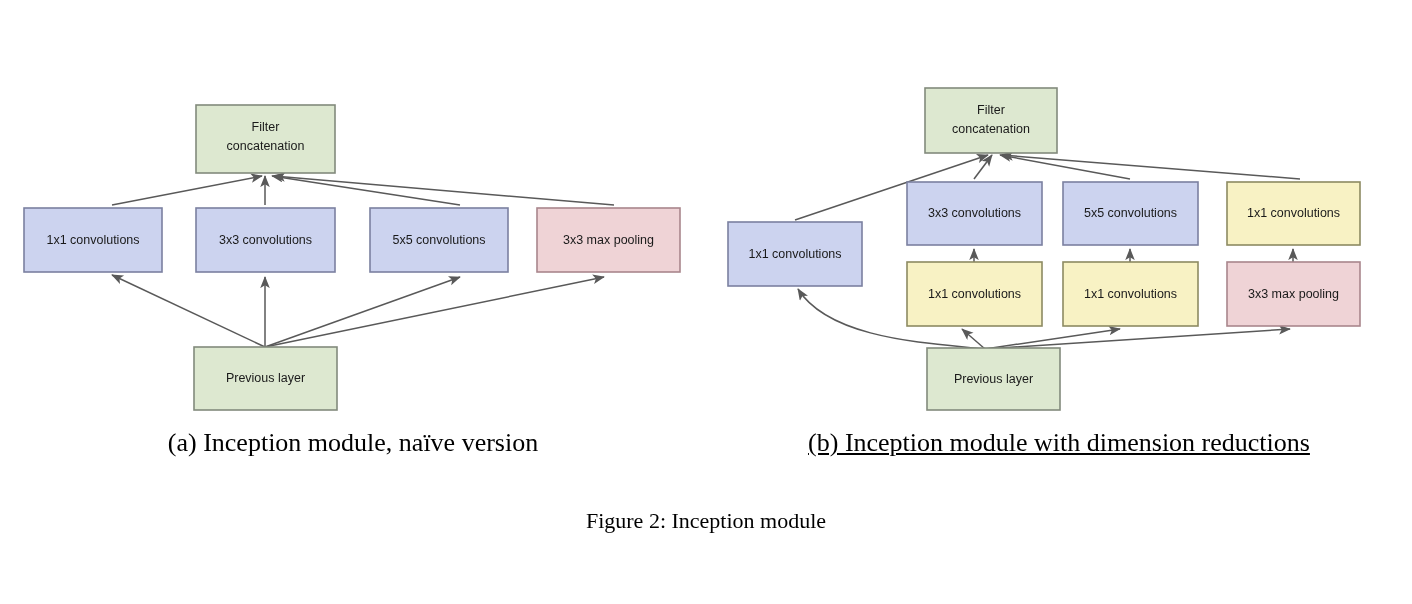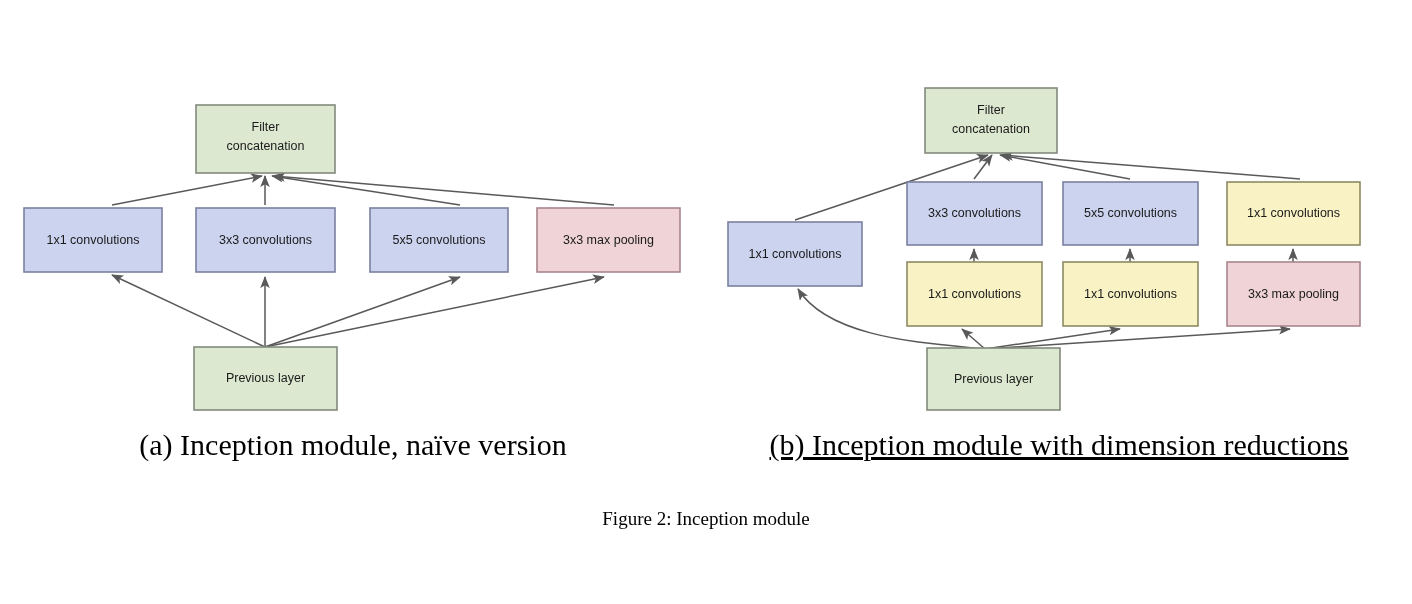--- a/index.html
+++ b/index.html
@@ -39,21 +39,21 @@
     dominant-baseline: middle;
   }
   .edge-line {
     fill: none;
     stroke: #595959;
     stroke-width: 1.5;
   }
   .subcaption {
     position: absolute;
     font-family: "Liberation Serif", serif;
-    font-size: 30px;
+    font-size: 26px;
     color: #000000;
     white-space: nowrap;
     text-align: center;
   }
   #subcaption-a {
     left: 0;
     width: 706px;
     top: 428px;
   }
   #subcaption-b {
@@ -62,21 +62,21 @@
     top: 428px;
     text-decoration: underline;
   }
   #figure-caption {
     position: absolute;
     left: 0;
     width: 1412px;
     top: 508px;
     text-align: center;
     font-family: "Liberation Serif", serif;
-    font-size: 19px;
+    font-size: 22px;
     color: #000000;
     white-space: nowrap;
   }
 </style>
 </head>
 <body>
 
 <div id="figure-root">
 
   <svg class="diagram-svg" viewBox="0 0 1412 604">

